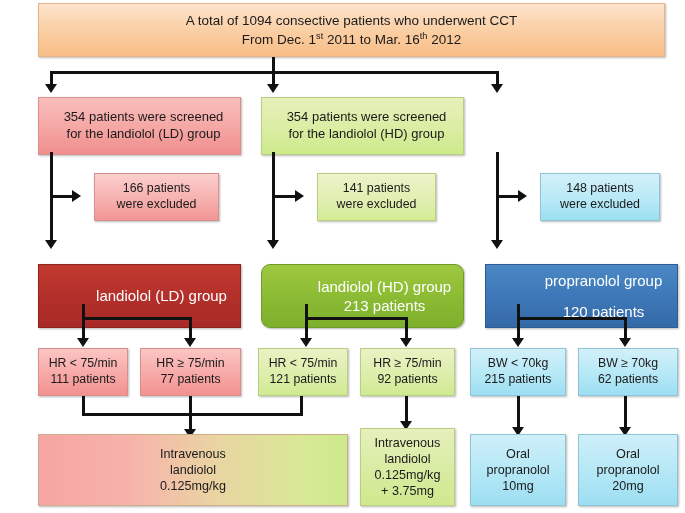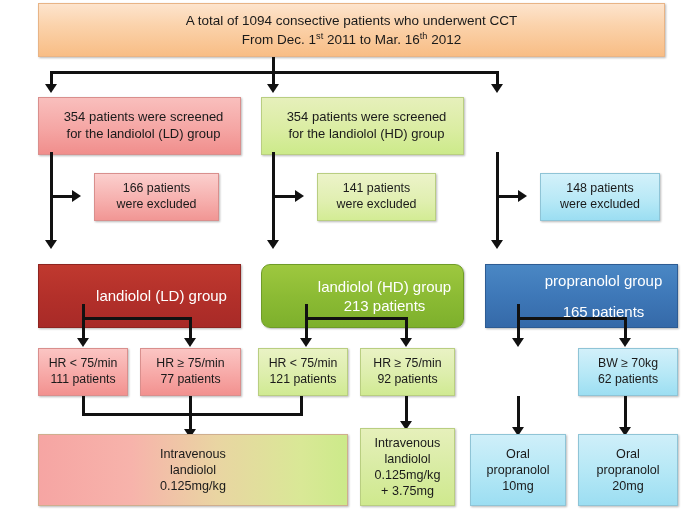--- a/index.html
+++ b/index.html
@@ -211,21 +211,21 @@
 
   <div class="box group grp1">
     <span class="ln big">landiolol (LD) group</span>
   </div>
   <div class="box group grp2">
     <span class="ln big">landiolol (HD) group</span>
     <span class="ln big">213 patients</span>
   </div>
   <div class="box group grp3">
     <span class="ln big">propranolol group</span>
-    <span class="ln big">165 patients</span>
+    <span class="ln big">120 patients</span>
   </div>
 
   <div class="vline" style="left:82px; top:304px; height:14px;"></div>
   <div class="hline" style="left:82px; top:317px; width:110px;"></div>
   <div class="vline" style="left:82px; top:317px; height:22px;"></div>
   <div class="arrow" style="left:77px; top:338px;"></div>
   <div class="vline" style="left:189px; top:317px; height:22px;"></div>
   <div class="arrow" style="left:184px; top:338px;"></div>
 
   <div class="vline" style="left:305px; top:304px; height:14px;"></div>
@@ -251,20 +251,24 @@
     <span class="ln">77 patients</span>
   </div>
   <div class="box hr hr3">
     <span class="ln">HR &lt; 75/min</span>
     <span class="ln">121 patients</span>
   </div>
   <div class="box hr hr4">
     <span class="ln">HR ≥ 75/min</span>
     <span class="ln">92 patients</span>
   </div>
+  <div class="box hr hr5">
+    <span class="ln">BW &lt; 70kg</span>
+    <span class="ln">215 patients</span>
+  </div>
   <div class="box hr hr6">
     <span class="ln">BW ≥ 70kg</span>
     <span class="ln">62 patients</span>
   </div>
 
   <div class="vline" style="left:82px; top:396px; height:18px;"></div>
   <div class="vline" style="left:189px; top:396px; height:18px;"></div>
   <div class="vline" style="left:300px; top:396px; height:18px;"></div>
   <div class="hline" style="left:82px; top:413px; width:221px;"></div>
   <div class="vline" style="left:189px; top:413px; height:17px;"></div>

